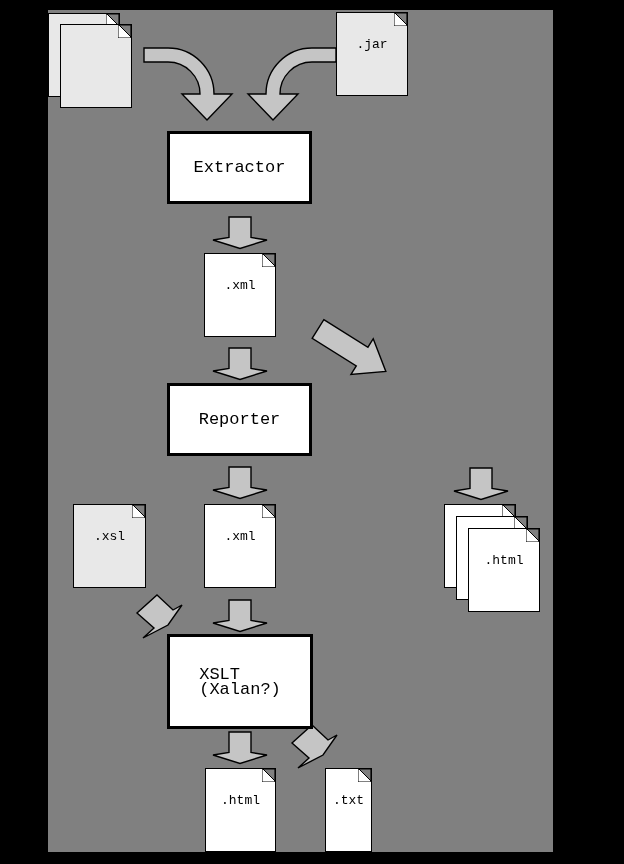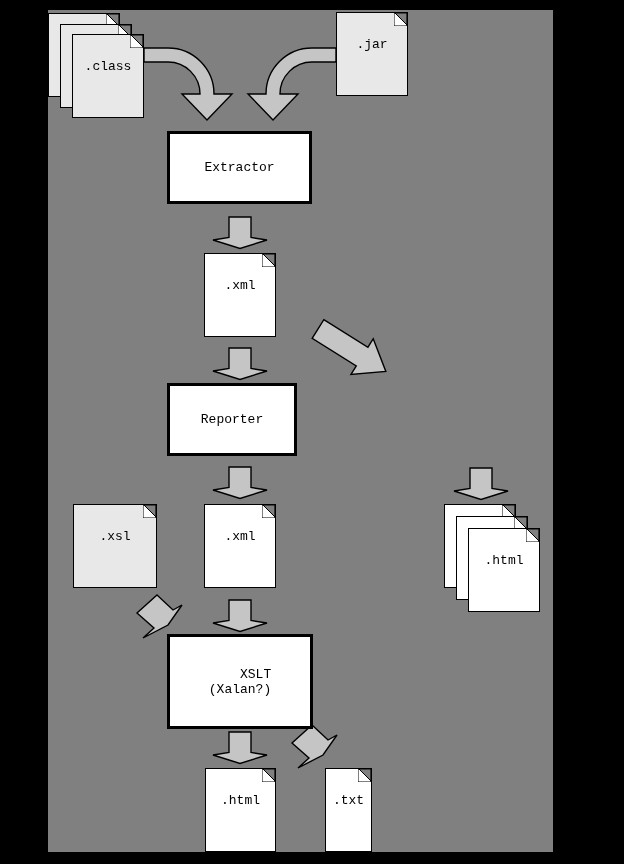--- a/index.html
+++ b/index.html
@@ -23,21 +23,21 @@
   .fold .edge{fill:none;stroke:var(--line,#000);stroke-width:1.6;}
   .lbl{
     position:absolute;left:0;right:0;top:24px;height:16px;line-height:16px;
     text-align:center;font-size:13px;white-space:nowrap;
   }
   .box{
     position:absolute;box-sizing:border-box;background:var(--box-fill,#fff);
     border:3px solid var(--line,#000);
     display:flex;align-items:center;justify-content:center;
   }
-  .blbl{font-size:13px;line-height:15px;text-align:right;white-space:pre-line;}
+  .blbl{font-size:17px;line-height:15px;text-align:left;white-space:pre-line;}
 </style>
 </head>
 <body>
 
 <div class="stage">
 
   <div class="panel"></div>
 
   <svg class="arrows" viewBox="0 0 624 864">
     <path class="arrow" d="M144,48 H168 A46,46 0 0 1 214,94 H232 L207,120 L182,94 H200 A32,32 0 0 0 168,62 H144 Z"></path>
@@ -60,28 +60,20 @@
         <path class="edge" d="M0,0.8 H13.2 V14"></path>
       </svg>
   </div>
   <div class="doc light" style="left:60px;top:24px">
     <svg class="fold" viewBox="0 0 14 14">
         <polygon class="cut" points="0,0 14,0 14,14"></polygon>
         <polygon class="flap" points="0,0 14,14 0,14"></polygon>
         <path class="edge" d="M0,0.8 H13.2 V14"></path>
       </svg>
   </div>
-  <div class="doc light" style="left:72px;top:34px">
-    <svg class="fold" viewBox="0 0 14 14">
-        <polygon class="cut" points="0,0 14,0 14,14"></polygon>
-        <polygon class="flap" points="0,0 14,14 0,14"></polygon>
-        <path class="edge" d="M0,0.8 H13.2 V14"></path>
-      </svg>
-    <span class="lbl">.class</span>
-  </div>
 
   <div class="doc light" style="left:336px;top:12px">
     <svg class="fold" viewBox="0 0 14 14">
         <polygon class="cut" points="0,0 14,0 14,14"></polygon>
         <polygon class="flap" points="0,0 14,14 0,14"></polygon>
         <path class="edge" d="M0,0.8 H13.2 V14"></path>
       </svg>
     <span class="lbl">.jar</span>
   </div>
 
@@ -91,26 +83,26 @@
 
   <div class="doc" style="left:204px;top:253px">
     <svg class="fold" viewBox="0 0 14 14">
         <polygon class="cut" points="0,0 14,0 14,14"></polygon>
         <polygon class="flap" points="0,0 14,14 0,14"></polygon>
         <path class="edge" d="M0,0.8 H13.2 V14"></path>
       </svg>
     <span class="lbl">.xml</span>
   </div>
 
-  <div class="box" style="left:167px;top:383px;width:130px;height:73px">
+  <div class="box" style="left:167px;top:383px;width:145px;height:73px">
     <span class="blbl">Reporter</span>
   </div>
 
 
-  <div class="doc light" style="left:73px;top:504px;width:84px">
+  <div class="doc light" style="left:73px;top:504px;width:73px">
     <svg class="fold" viewBox="0 0 14 14">
         <polygon class="cut" points="0,0 14,0 14,14"></polygon>
         <polygon class="flap" points="0,0 14,14 0,14"></polygon>
         <path class="edge" d="M0,0.8 H13.2 V14"></path>
       </svg>
     <span class="lbl">.xsl</span>
   </div>
 
   <div class="doc" style="left:204px;top:504px">
     <svg class="fold" viewBox="0 0 14 14">

